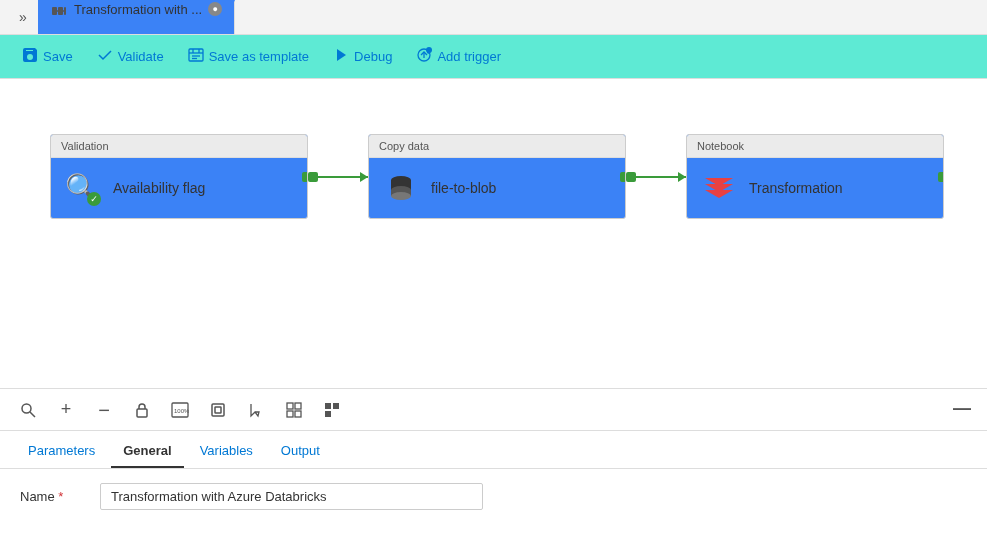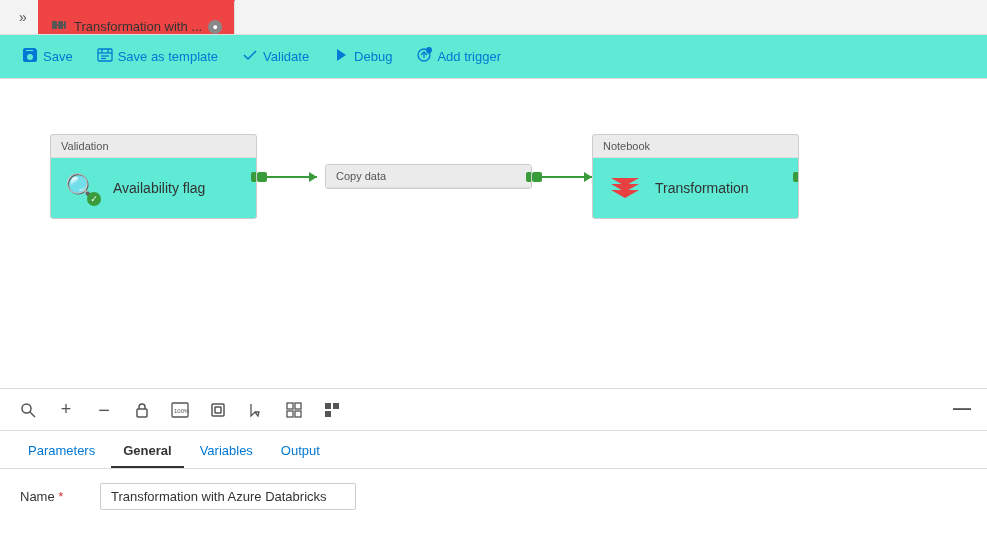--- a/index.html
+++ b/index.html
@@ -12,24 +12,24 @@
       height: 35px;
       background: #f3f3f3;
       border-bottom: 1px solid #ddd;
       padding-left: 8px;
     }
     .tab-icon {
       width: 18px; height: 18px; margin-right: 6px;
       display: flex; align-items: center; justify-content: center;
     }
     .tab-item {
-      display: flex; align-items: flex-end;
+      display: flex; align-items: flex-start;
       padding: 0 12px;
       height: 100%;
-      background: #ef4444;
+      background: #3b82f6;
       border-right: 1px solid #ddd;
       border-top: 2px solid transparent;
       font-size: 13px;
       color: #333;
     }
     .tab-item .tab-label { margin-right: 6px; }
     .tab-close {
       width: 14px; height: 14px;
       border-radius: 50%;
       background: #888;
@@ -79,22 +79,22 @@
     .pipeline-container {
       display: flex;
       align-items: center;
       position: absolute;
       top: 55px;
       left: 50px;
       gap: 0;
     }
 
     .pipeline-node {
-      width: 207px;
-      background: #5eead4;
+      width: 258px;
+      background: #3b82f6;
       border: 1px solid #ccc;
       border-radius: 3px;
       overflow: hidden;
     }
     .node-header {
       padding: 5px 10px;
       font-size: 11px;
       color: #555;
       background: #ebebeb;
       border-bottom: 1px solid #ddd;
@@ -209,21 +209,21 @@
     }
     .form-label {
       font-size: 13px;
       color: #333;
       min-width: 60px;
     }
     .required-star {
       color: #d13438;
     }
     .form-input {
-      width: 256px;
+      width: 383px;
       padding: 5px 10px;
       border: 1px solid #ccc;
       border-radius: 2px;
       font-size: 13px;
       color: #333;
       background: #fff;
     }
 
     
     .blob-icon svg, .notebook-svg { display: block; }
@@ -254,38 +254,38 @@
   <button class="toolbar-btn">
     <span class="btn-icon">
       <svg width="16" height="16" viewBox="0 0 16 16" fill="#0078d4">
         <path d="M13 1H3a2 2 0 0 0-2 2v10a2 2 0 0 0 2 2h10a2 2 0 0 0 2-2V3l-2-2zm-5 12a3 3 0 1 1 0-6 3 3 0 0 1 0 6zm3-9H4V3h7v1z"></path>
       </svg>
     </span>
     <span>Save</span>
   </button>
   <button class="toolbar-btn">
     <span class="btn-icon">
+      <svg width="16" height="16" viewBox="0 0 16 16" fill="none" stroke="#0078d4" stroke-width="1.5">
+        <polyline points="2,8 6,12 14,4"></polyline>
+      </svg>
+    </span>
+    <span>Validate</span>
+  </button>
+  <button class="toolbar-btn">
+    <span class="btn-icon">
       <svg width="16" height="16" viewBox="0 0 16 16" fill="none" stroke="#0078d4" stroke-width="1.3">
         <rect x="1" y="2" width="14" height="12" rx="1"></rect>
         <line x1="1" y1="6" x2="15" y2="6"></line>
         <line x1="5" y1="2" x2="5" y2="6"></line>
         <line x1="11" y1="2" x2="11" y2="6"></line>
         <line x1="4" y1="9" x2="12" y2="9"></line>
         <line x1="4" y1="11.5" x2="9" y2="11.5"></line>
       </svg>
     </span>
     <span>Save as template</span>
-  </button>
-  <button class="toolbar-btn">
-    <span class="btn-icon">
-      <svg width="16" height="16" viewBox="0 0 16 16" fill="none" stroke="#0078d4" stroke-width="1.5">
-        <polyline points="2,8 6,12 14,4"></polyline>
-      </svg>
-    </span>
-    <span>Validate</span>
   </button>
   <button class="toolbar-btn">
     <span class="btn-icon">
       <svg width="16" height="16" viewBox="0 0 16 16" fill="none" stroke="#0078d4" stroke-width="1.5">
         <polygon points="4,2 13,8 4,14" fill="#0078d4" stroke="none"></polygon>
       </svg>
     </span>
     <span>Debug</span>
   </button>
   <button class="toolbar-btn">
@@ -316,22 +316,35 @@
       </div>
 
       <div style="position:absolute;right:-5px;top:50%;transform:translateY(-50%);width:10px;height:10px;background:#3a9b3a;border-radius:2px;"></div>
     </div>
 
     <div style="display:flex;align-items:center;width:60px;height:2px;background:#3a9b3a;position:relative;">
       <div style="position:absolute;right:0;top:-4px;width:0;height:0;border-top:5px solid transparent;border-bottom:5px solid transparent;border-left:8px solid #3a9b3a;"></div>
       <div style="position:absolute;left:0;top:-4px;width:10px;height:10px;background:#3a9b3a;border-radius:2px;"></div>
     </div>
 
-    <div class="pipeline-node" style="position:relative;margin-left:8px;">
+    <div class="pipeline-node" style="position:relative;">
       <div class="node-header">Copy data</div>
+      <div class="node-body">
+        <div class="node-icon blob-icon">
+          <svg width="36" height="36" viewBox="0 0 36 36">
+
+            <ellipse cx="18" cy="10" rx="10" ry="4" fill="#333"></ellipse>
+            <rect x="8" y="10" width="20" height="10" fill="#333"></rect>
+            <ellipse cx="18" cy="20" rx="10" ry="4" fill="#555"></ellipse>
+            <rect x="8" y="20" width="20" height="6" fill="#555"></rect>
+            <ellipse cx="18" cy="26" rx="10" ry="4" fill="#777"></ellipse>
+          </svg>
+        </div>
+        <span class="node-label">file-to-blob</span>
+      </div>
       <div style="position:absolute;right:-5px;top:50%;transform:translateY(-50%);width:10px;height:10px;background:#3a9b3a;border-radius:2px;"></div>
     </div>
 
     <div style="display:flex;align-items:center;width:60px;height:2px;background:#3a9b3a;position:relative;">
       <div style="position:absolute;right:0;top:-4px;width:0;height:0;border-top:5px solid transparent;border-bottom:5px solid transparent;border-left:8px solid #3a9b3a;"></div>
       <div style="position:absolute;left:0;top:-4px;width:10px;height:10px;background:#3a9b3a;border-radius:2px;"></div>
     </div>
 
     <div class="pipeline-node" style="position:relative;">
       <div class="node-header">Notebook</div>

